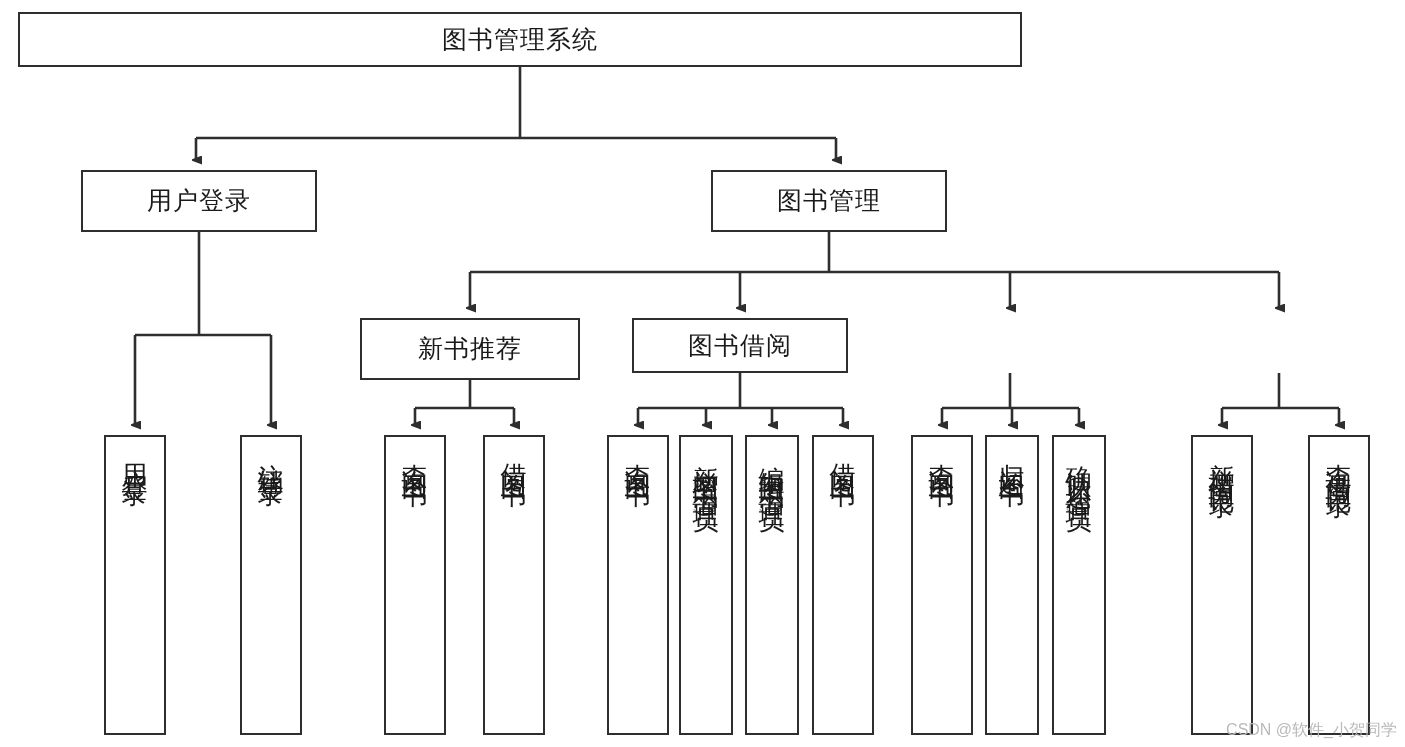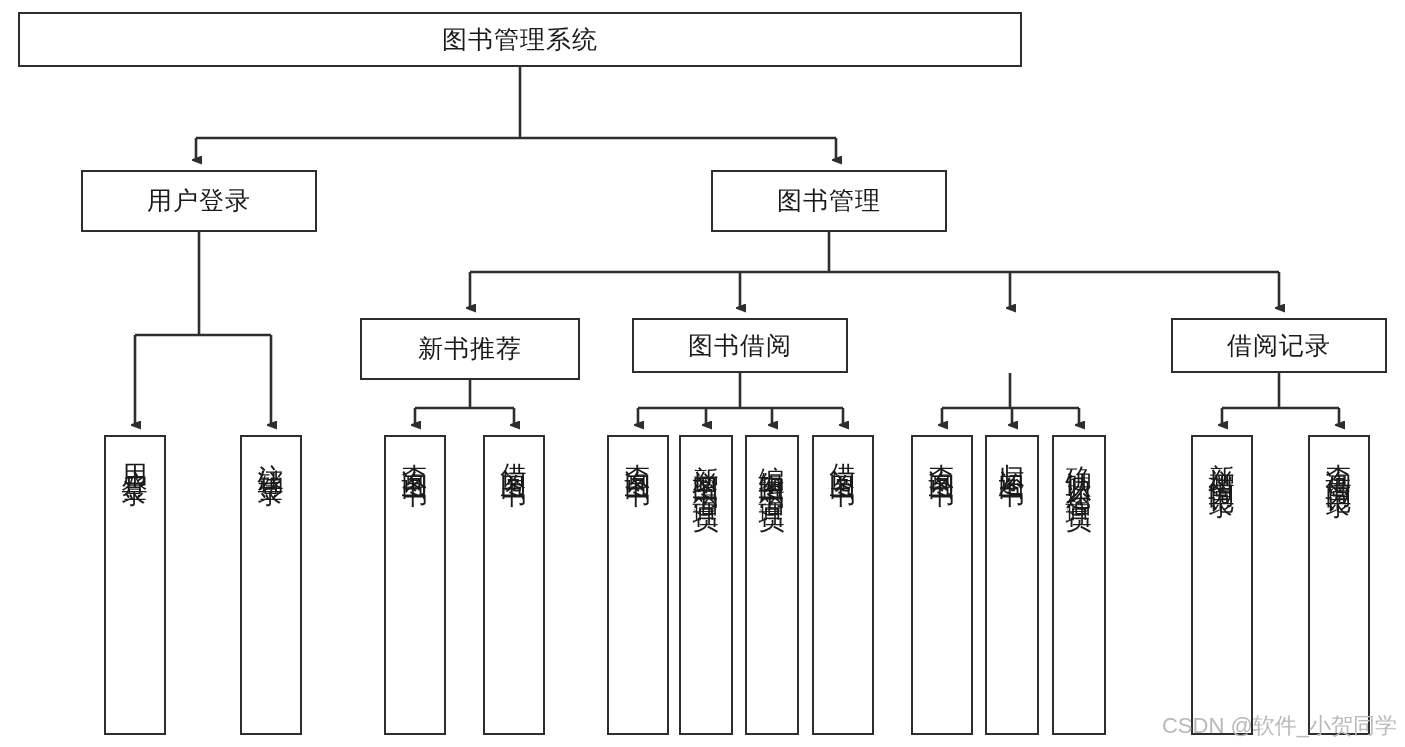--- a/index.html
+++ b/index.html
@@ -48,21 +48,21 @@
     white-space:nowrap;
     margin:0 auto;
   }
   
   .v-node.pad-top .label{margin-top:2px;}
 
   #watermark{
     position:absolute;
     right:8px;
     bottom:6px;
-    font-size:22px;
+    font-size:16px;
     color:#b9b9b9;
     white-space:nowrap;
     user-select:none;
     margin-top:8px;
   }
 </style>
 </head>
 <body>
 
 <div id="stage">
@@ -128,23 +128,20 @@
   <div class="node h-node" style="left:711px;top:170px;width:236px;height:62px;">
     <span class="label">图书管理</span>
   </div>
 
   <div class="node h-node" style="left:360px;top:318px;width:220px;height:62px;">
     <span class="label">新书推荐</span>
   </div>
   <div class="node h-node" style="left:632px;top:318px;width:216px;height:55px;">
     <span class="label">图书借阅</span>
   </div>
-  <div class="node h-node" style="left:1171px;top:318px;width:216px;height:55px;">
-    <span class="label">借阅记录</span>
-  </div>
 
   <div class="node v-node" style="left:104px;top:435px;width:62px;height:300px;">
     <span class="label">用户登录</span>
   </div>
   <div class="node v-node" style="left:240px;top:435px;width:62px;height:300px;">
     <span class="label">注销登录</span>
   </div>
 
   <div class="node v-node" style="left:384px;top:435px;width:62px;height:300px;">
     <span class="label">查询图书</span>

